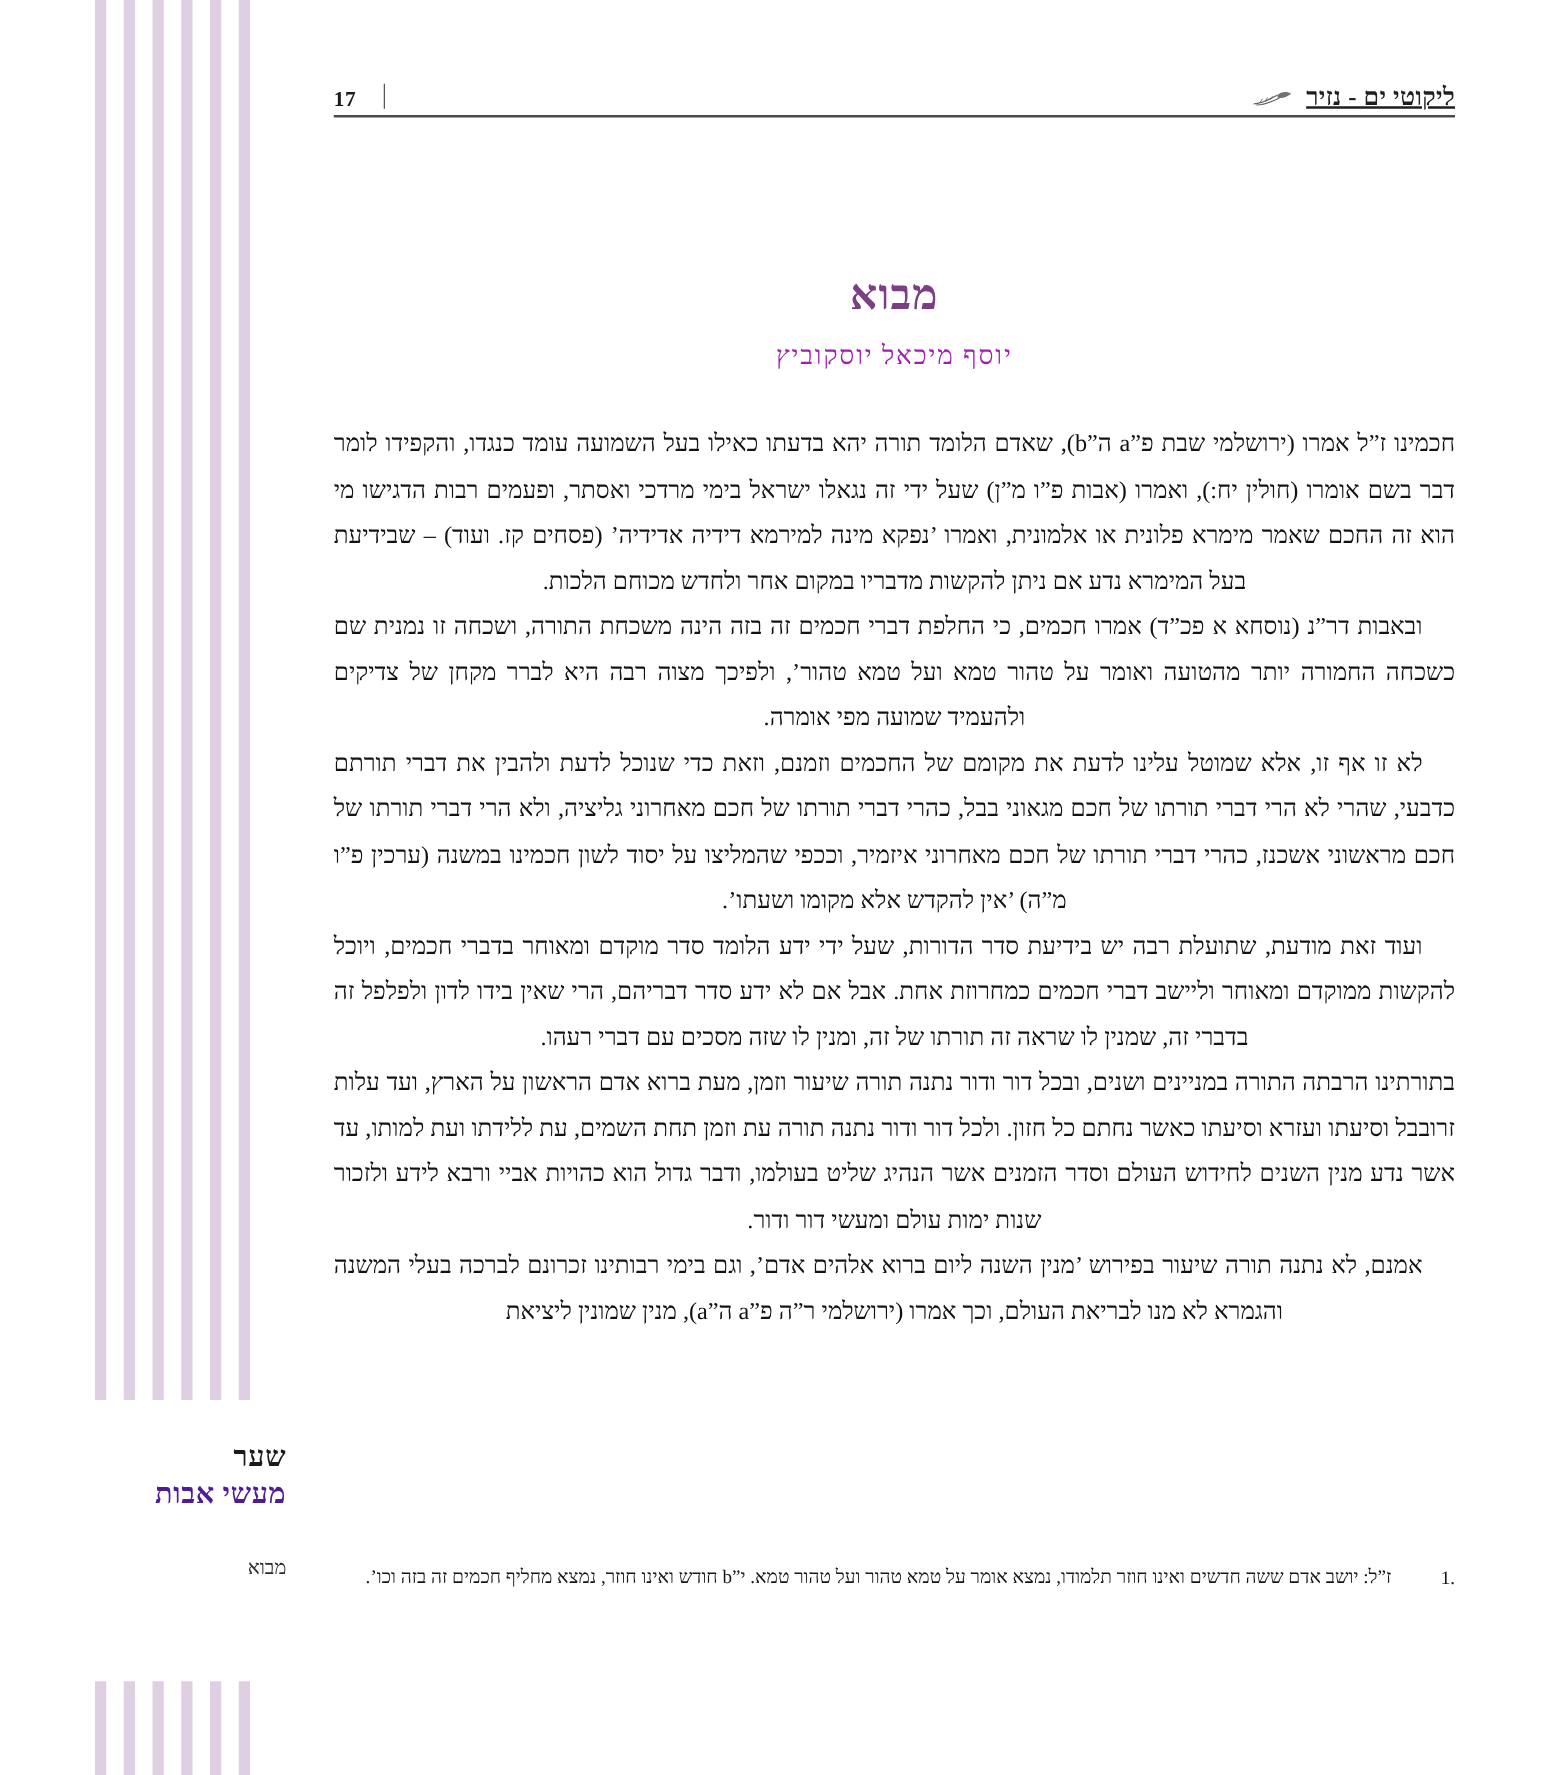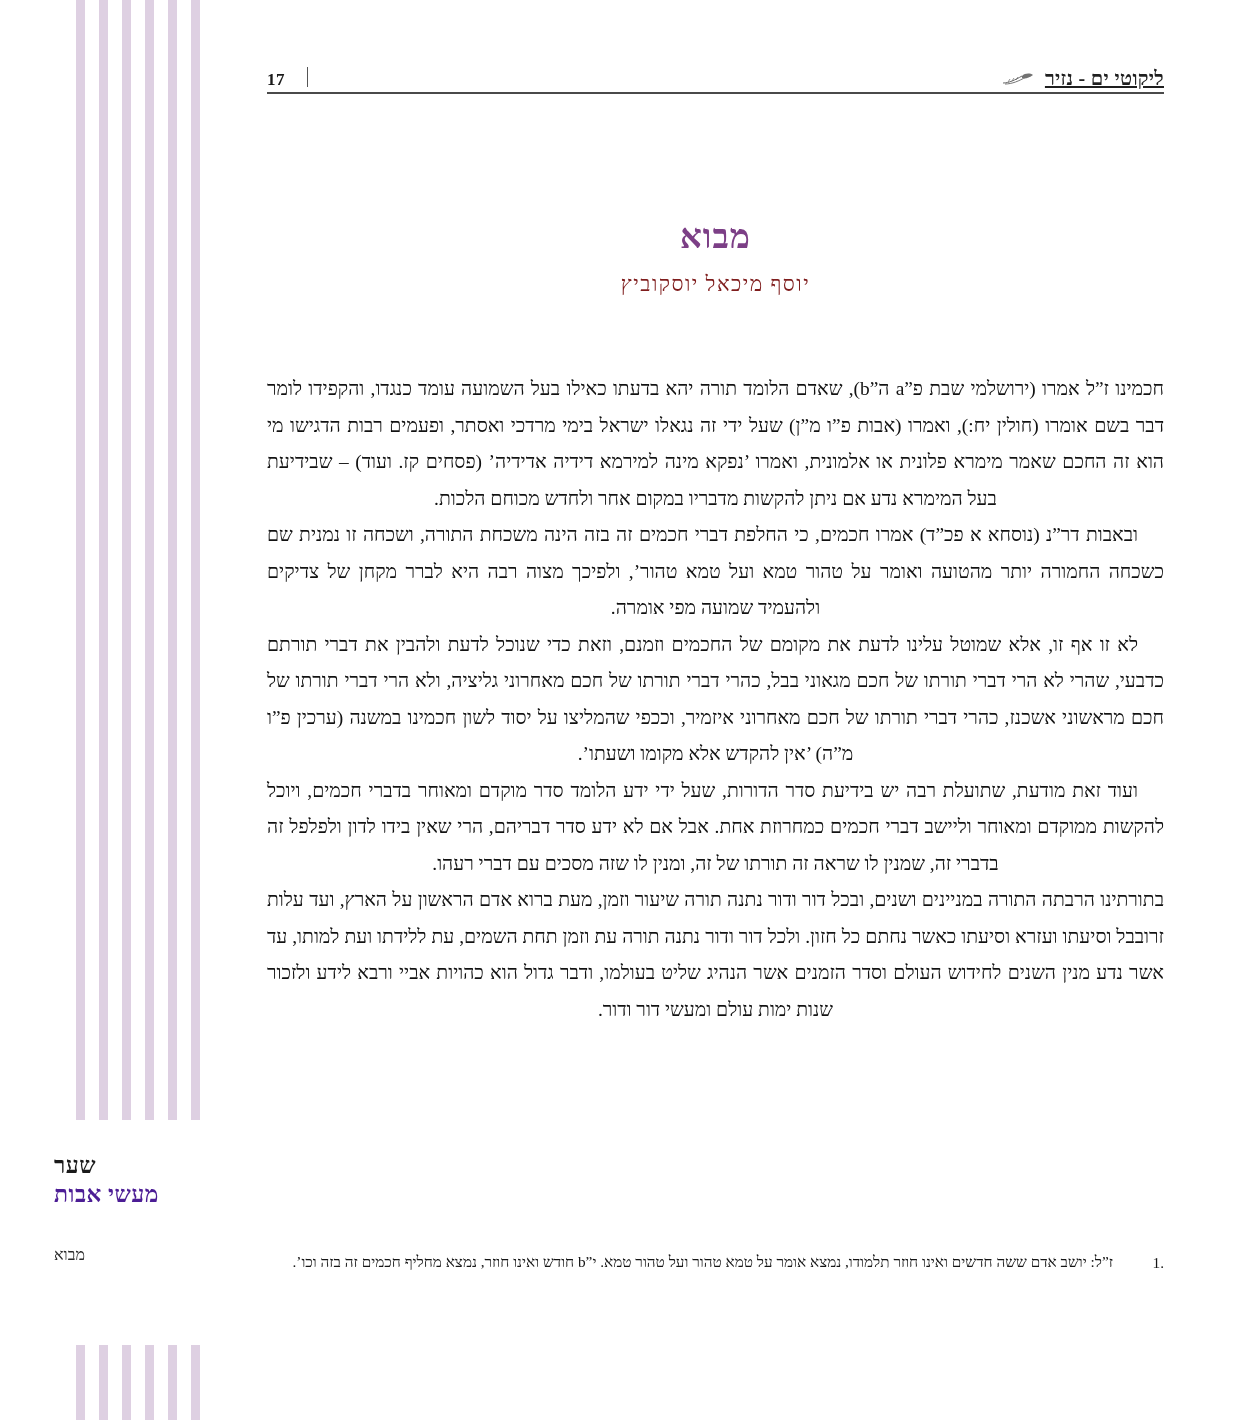--- a/index.html
+++ b/index.html
@@ -99,21 +99,21 @@
     height: 14px;
     opacity: 0.85;
   }
 
   
   .sidetab {
     position: absolute;
     left: 40px;
     top: 1152px;
     width: 175px;
-    text-align: left;
+    text-align: right;
     direction: rtl;
   }
   .sidetab-line1 {
     font-size: 23px;
     font-weight: 700;
     color: #1a1a1a;
     line-height: 1.25;
     letter-spacing: 0.5px;
   }
   .sidetab-line2 {
@@ -145,27 +145,27 @@
     font-weight: 700;
     color: #7c3f86;
     letter-spacing: 1px;
     line-height: 1.1;
     margin: 0;
   }
   .doc-author {
     text-align: center;
     font-size: 21px;
     font-weight: 400;
-    color: #7f1d1d;
+    color: #a21caf;
     letter-spacing: 1.5px;
     margin: 17px 0 0 0;
   }
 
   .body-text {
-    margin-top: 74px;
+    margin-top: 41px;
   }
   p.para {
     margin: 0;
     font-size: 19.4px;
     line-height: 36.5px;
     text-align: justify;
     text-align-last: center;
     color: #121212;
   }
   p.para.indent {
@@ -263,20 +263,21 @@
     <div class="doc-author">יוסף מיכאל יוסקוביץ</div>
 
     <div class="body-text">
       <p class="para">חכמינו ז”ל אמרו (ירושלמי שבת פ”a ה”b), שאדם הלומד תורה יהא בדעתו כאילו בעל השמועה עומד כנגדו, והקפידו לומר דבר בשם אומרו (חולין יח:), ואמרו (אבות פ”ו מ”ן) שעל ידי זה נגאלו ישראל בימי מרדכי ואסתר, ופעמים רבות הדגישו מי הוא זה החכם שאמר מימרא פלונית או אלמונית, ואמרו ’נפקא מינה למירמא דידיה אדידיה’ (פסחים קז. ועוד) – שבידיעת בעל המימרא נדע אם ניתן להקשות מדבריו במקום אחר ולחדש מכוחם הלכות.</p>
       <p class="para indent">ובאבות דר”נ (נוסחא א פכ”ד) אמרו חכמים, כי החלפת דברי חכמים זה בזה הינה משכחת התורה, ושכחה זו נמנית שם כשכחה החמורה יותר מהטועה ואומר על טהור טמא ועל טמא טהור’, ולפיכך מצוה רבה היא לברר מקחן של צדיקים ולהעמיד שמועה מפי אומרה.</p>
       <p class="para indent">לא זו אף זו, אלא שמוטל עלינו לדעת את מקומם של החכמים וזמנם, וזאת כדי שנוכל לדעת ולהבין את דברי תורתם כדבעי, שהרי לא הרי דברי תורתו של חכם מגאוני בבל, כהרי דברי תורתו של חכם מאחרוני גליציה, ולא הרי דברי תורתו של חכם מראשוני אשכנז, כהרי דברי תורתו של חכם מאחרוני איזמיר, וככפי שהמליצו על יסוד לשון חכמינו במשנה (ערכין פ”ו מ”ה) ’אין להקדש אלא מקומו ושעתו’.</p>
       <p class="para indent">ועוד זאת מודעת, שתועלת רבה יש בידיעת סדר הדורות, שעל ידי ידע הלומד סדר מוקדם ומאוחר בדברי חכמים, ויוכל להקשות ממוקדם ומאוחר וליישב דברי חכמים כמחרוזת אחת. אבל אם לא ידע סדר דבריהם, הרי שאין בידו לדון ולפלפל זה בדברי זה, שמנין לו שראה זה תורתו של זה, ומנין לו שזה מסכים עם דברי רעהו.</p>
 
 
       <p class="para">בתורתינו הרבתה התורה במניינים ושנים, ובכל דור ודור נתנה תורה שיעור וזמן, מעת ברוא אדם הראשון על הארץ, ועד עלות זרובבל וסיעתו ועזרא וסיעתו כאשר נחתם כל חזון. ולכל דור ודור נתנה תורה עת וזמן תחת השמים, עת ללידתו ועת למותו, עד אשר נדע מנין השנים לחידוש העולם וסדר הזמנים אשר הנהיג שליט בעולמו, ודבר גדול הוא כהויות אביי ורבא לידע ולזכור שנות ימות עולם ומעשי דור ודור.</p>
+      <p class="para indent">אמנם, לא נתנה תורה שיעור בפירוש ’מנין השנה ליום ברוא אלהים אדם’, וגם בימי רבותינו זכרונם לברכה בעלי המשנה והגמרא לא מנו לבריאת העולם, וכך אמרו (ירושלמי ר”ה פ”a ה”a), מנין שמונין ליציאת</p>
     </div>
   </div>
 
   <div class="footnotes">
     <div class="footnote">
       <span class="footnote-marker">1.</span>
       <span class="footnote-body">ז”ל: יושב אדם ששה חדשים ואינו חוזר תלמודו, נמצא אומר על טמא טהור ועל טהור טמא. י”b חודש ואינו חוזר, נמצא מחליף חכמים זה בזה וכו’.</span>
     </div>
   </div>
 

